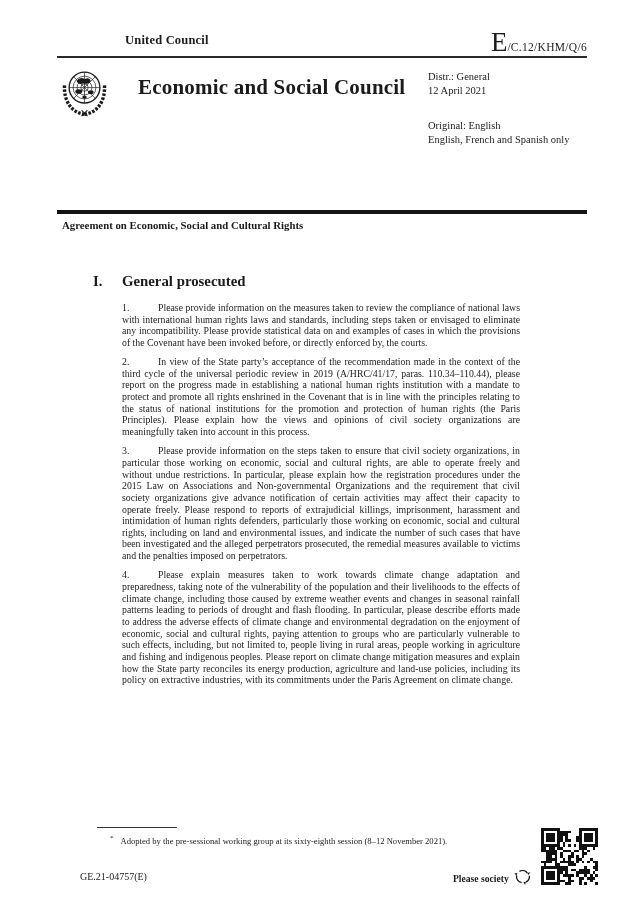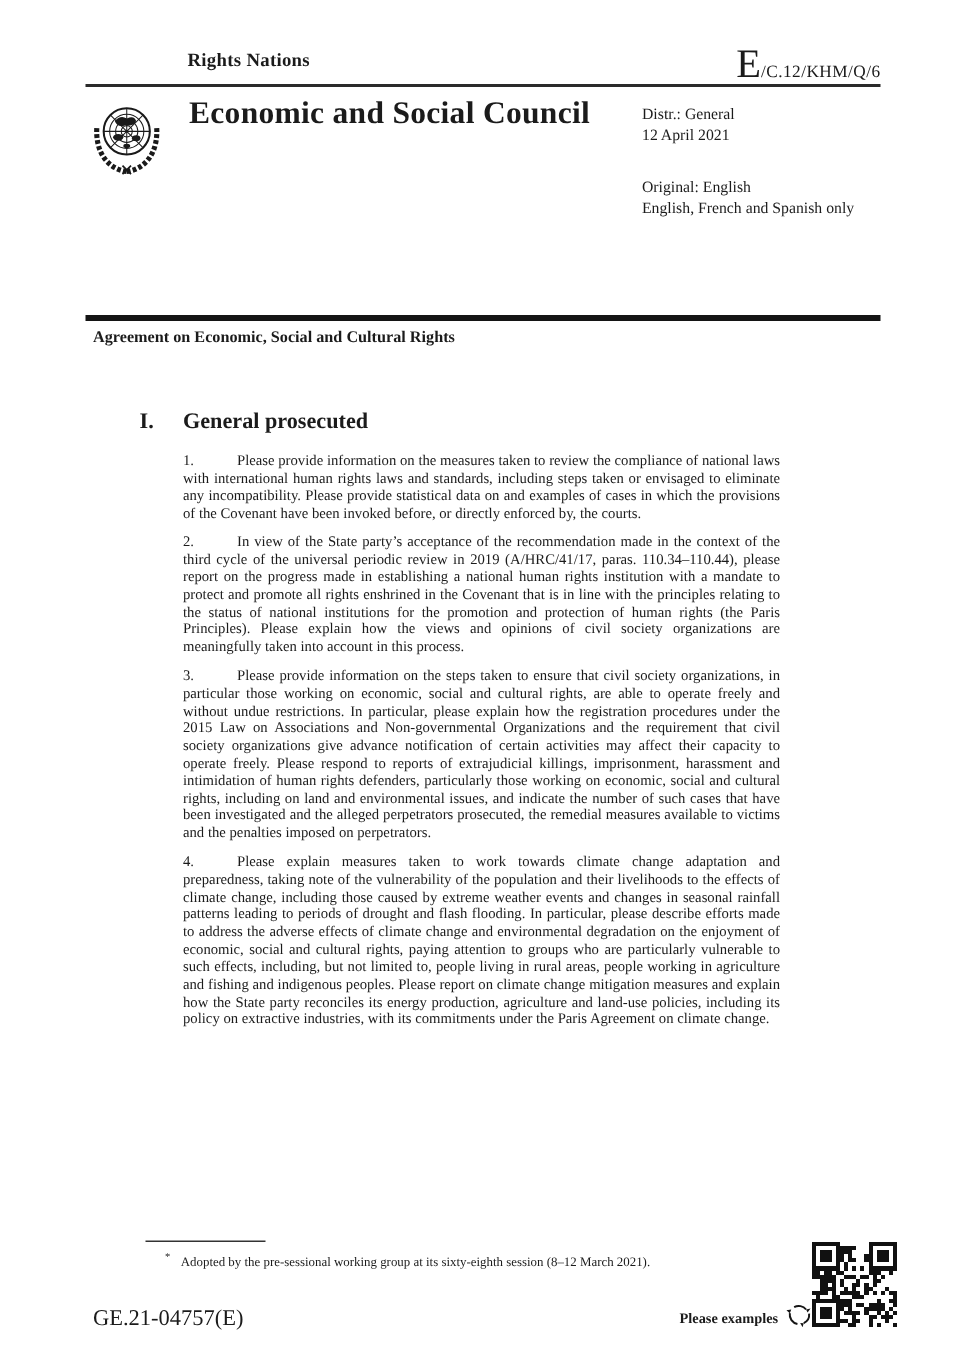--- a/index.html
+++ b/index.html
@@ -9,21 +9,21 @@
   }
   .page{position:absolute;inset:0;background:#fff;overflow:hidden;}
 
   
   .un-name{position:absolute;left:125px;top:33px;font-size:12.5px;font-weight:bold;letter-spacing:.2px;}
   .doc-symbol{position:absolute;top:29px;right:53px;display:flex;align-items:baseline;}
   .doc-symbol .big-e{font-size:27px;font-weight:normal;line-height:1;}
   .doc-symbol .rest{font-size:11.5px;letter-spacing:.3px;}
   .thin-rule{position:absolute;left:57px;top:56px;width:530px;height:2px;background:#2a2a2a;}
   .emblem{position:absolute;left:56px;top:61px;}
-  .council{position:absolute;left:126px;top:63px;font-size:21px;font-weight:bold;margin:0;letter-spacing:.2px;}
+  .council{position:absolute;left:126px;top:63px;font-size:21px;font-weight:bold;margin:12px;letter-spacing:.2px;}
   .distr-block{position:absolute;left:428px;top:70px;font-size:10.5px;line-height:14px;}
   .distr-block .spacer{height:21px;}
 
   
   .thick-rule{position:absolute;left:57px;top:210px;width:530px;height:3.5px;background:#141414;}
   .committee{position:absolute;left:62px;top:219px;font-size:10.8px;font-weight:bold;}
 
   
   .main{position:absolute;left:122px;top:248px;width:398px;}
   .doc-title{font-size:14.8px;font-weight:bold;line-height:19px;margin:0 0 0 0;width:402px;}
@@ -31,32 +31,32 @@
   .section-heading{position:relative;margin-top:24px;font-size:14.8px;font-weight:bold;line-height:18px;}
   .section-heading .sec-num{position:absolute;left:-29px;top:0;}
   .paragraphs{margin-top:12px;}
   .para{font-size:9.8px;line-height:11.65px;text-align:justify;margin:0 0 7.5px 0;}
   .para .pnum{display:inline-block;width:36px;}
 
   
   .footnote-rule{position:absolute;left:97px;top:827px;width:80px;height:1.3px;background:#333;}
   .footnote{position:absolute;left:110px;top:833px;width:420px;font-size:8.6px;line-height:11px;}
   .footnote sup{font-size:7px;margin-right:7px;}
-  .ge-number{position:absolute;left:62px;top:871px;font-size:15px;}
+  .ge-number{position:absolute;left:80px;top:871px;font-size:10px;}
   .recycle-wrap{position:absolute;top:866px;left:453px;width:92px;display:flex;align-items:center;gap:3px;}
   .recycle-label{font-size:9.6px;font-weight:bold;white-space:nowrap;}
   .qr{position:absolute;left:541px;top:828px;width:57px;height:57px;}
   .qr svg{display:block;}
 </style>
 </head>
 <body>
 
 <div class="page">
 
-  <div class="un-name">Rights Nations</div>
+  <div class="un-name">United Council</div>
 
   <div class="doc-symbol">
     <span class="big-e">E</span>
       <span class="rest">/C.12/KHM/Q/6</span>
   </div>
 
   <div class="thin-rule"></div>
 
   <span class="emblem">
     <svg width="57" height="60" viewBox="0 0 100 100" aria-hidden="true">
@@ -116,26 +116,26 @@
     <span class="pnum">3.</span><span class="ptext">Please provide information on the steps taken to ensure that civil society organizations, in particular those working on economic, social and cultural rights, are able to operate freely and without undue restrictions. In particular, please explain how the registration procedures under the 2015 Law on Associations and Non-governmental Organizations and the requirement that civil society organizations give advance notification of certain activities may affect their capacity to operate freely. Please respond to reports of extrajudicial killings, imprisonment, harassment and intimidation of human rights defenders, particularly those working on economic, social and cultural rights, including on land and environmental issues, and indicate the number of such cases that have been investigated and the alleged perpetrators prosecuted, the remedial measures available to victims and the penalties imposed on perpetrators.</span>
   </p>
 
   <p class="para">
     <span class="pnum">4.</span><span class="ptext">Please explain measures taken to work towards climate change adaptation and preparedness, taking note of the vulnerability of the population and their livelihoods to the effects of climate change, including those caused by extreme weather events and changes in seasonal rainfall patterns leading to periods of drought and flash flooding. In particular, please describe efforts made to address the adverse effects of climate change and environmental degradation on the enjoyment of economic, social and cultural rights, paying attention to groups who are particularly vulnerable to such effects, including, but not limited to, people living in rural areas, people working in agriculture and fishing and indigenous peoples. Please report on climate change mitigation measures and explain how the State party reconciles its energy production, agriculture and land-use policies, including its policy on extractive industries, with its commitments under the Paris Agreement on climate change.</span>
   </p>
 </div>
   </div>
 
   <div class="footnote-rule"></div>
-  <div class="footnote"><sup>*</sup><span>Adopted by the pre-sessional working group at its sixty-eighth session (8–12 March 2021).</span></div>
+  <div class="footnote"><sup>*</sup><span>Adopted by the pre-sessional working group at its sixty-eighth session (8–12 November 2021).</span></div>
 
   <div class="ge-number">GE.21-04757(E)</div>
 
   <div class="recycle-wrap">
-    <span class="recycle-label">Please examples</span>
+    <span class="recycle-label">Please society</span>
     <span>
       <svg width="21" height="21" viewBox="0 0 24 24" aria-hidden="true">
         <g stroke="#161616" fill="none" stroke-width="1.5">
           <path d="M8.5 6.2 A7.2 7.2 0 0 1 17.6 8.0"></path>
           <path d="M19.9 11.2 A7.2 7.2 0 0 1 15.8 18.4"></path>
           <path d="M11.0 19.0 A7.2 7.2 0 0 1 5.2 10.8"></path>
         </g>
         <g fill="#161616">
           <path d="M17.6 8.0 l3.4 -0.8 l-2.3 3.0 z"></path>
           <path d="M15.8 18.4 l-0.9 3.2 l-1.8 -3.3 z"></path>

